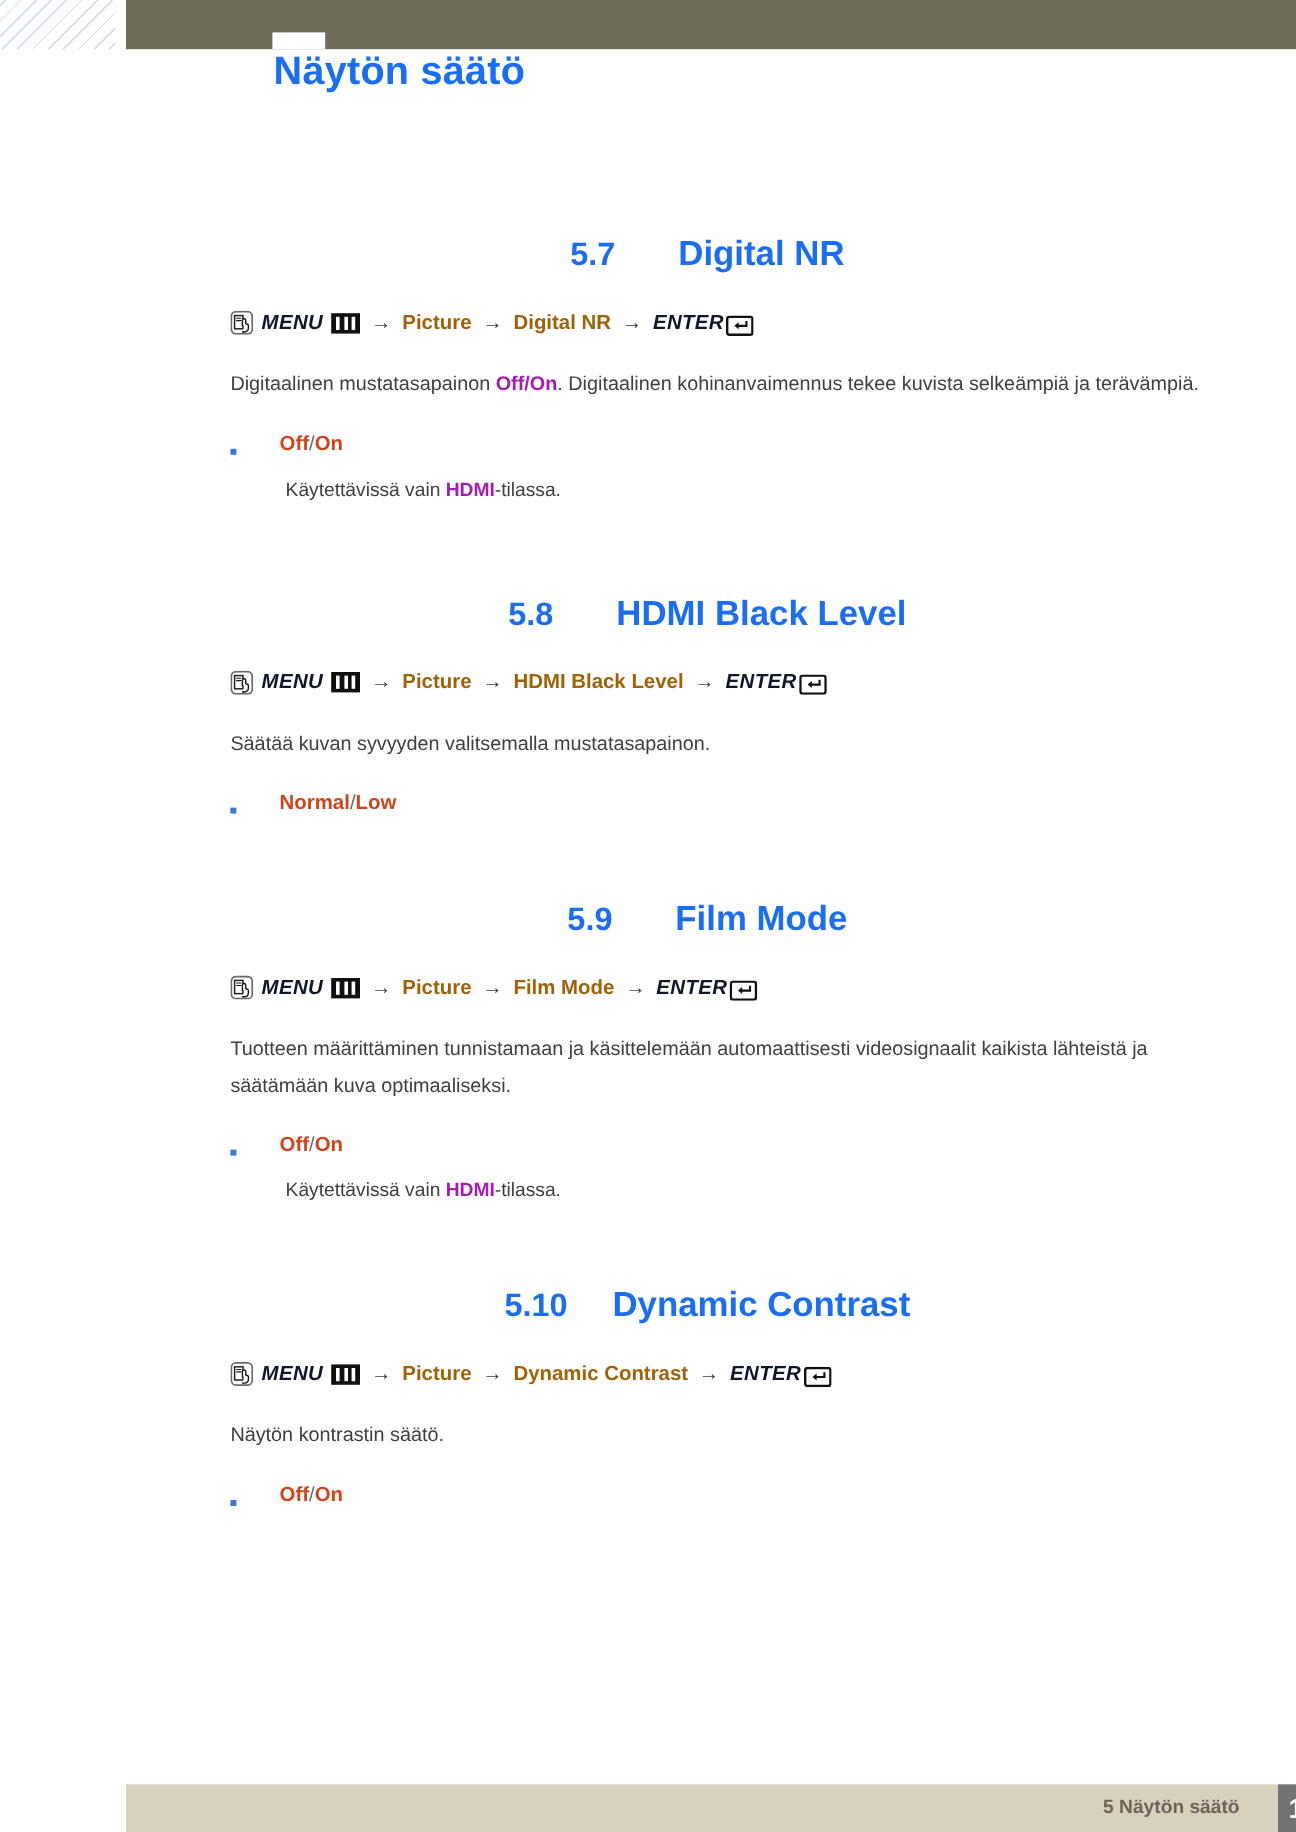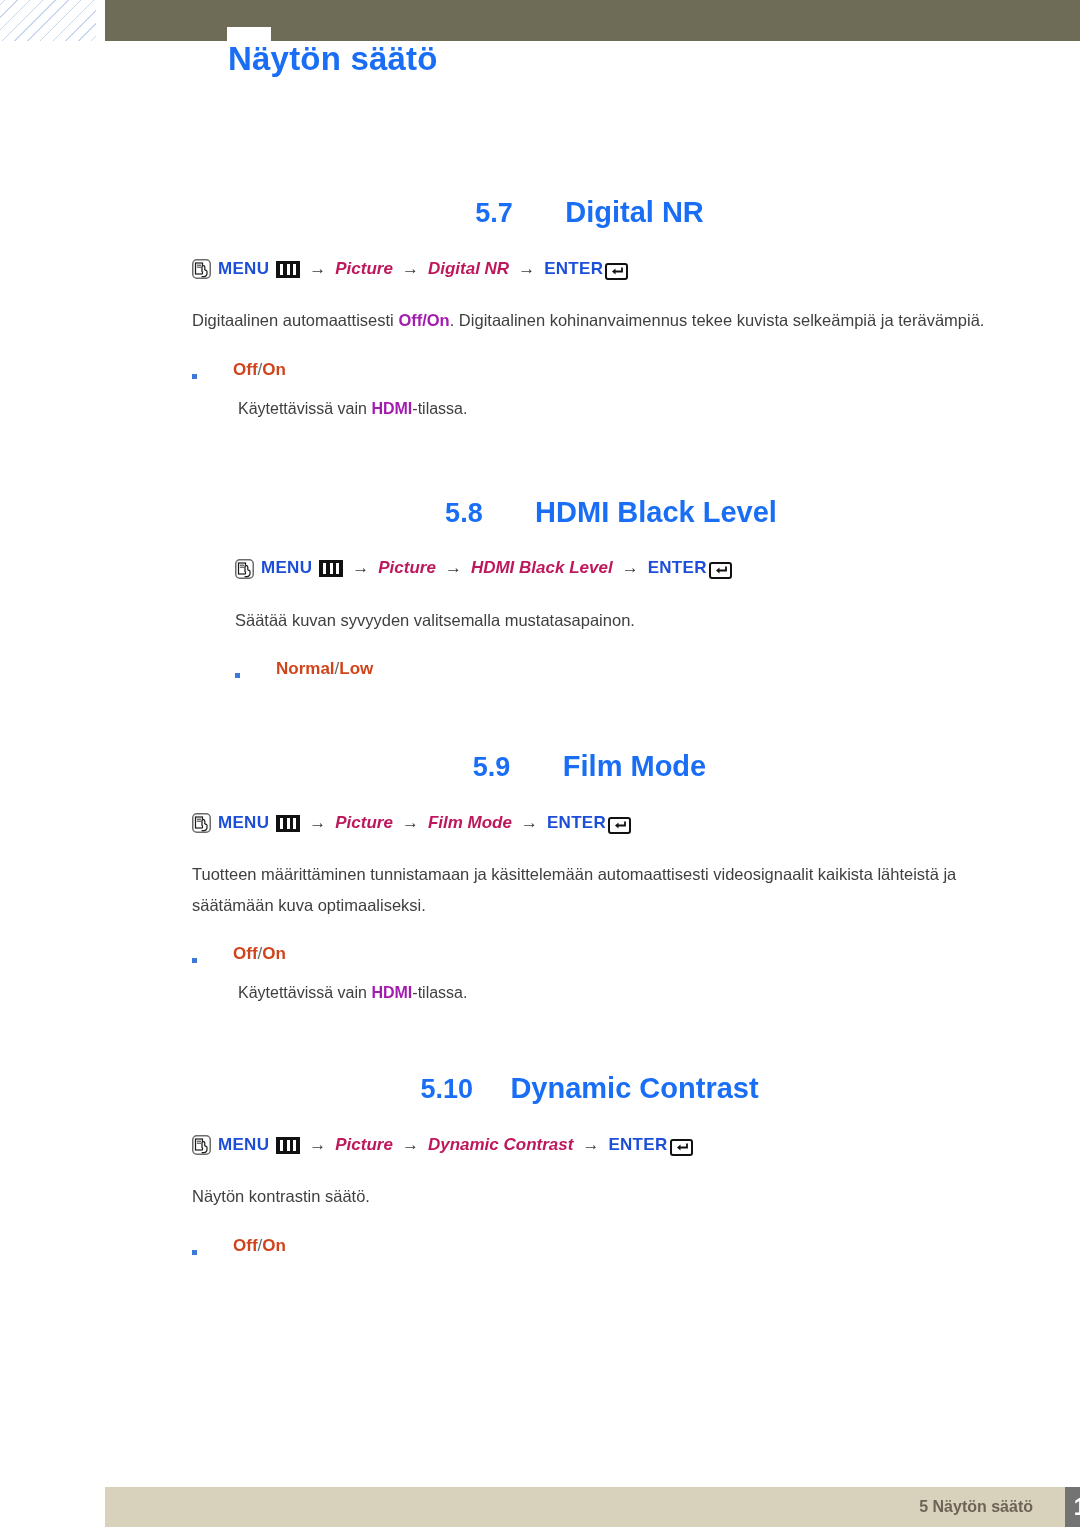--- a/index.html
+++ b/index.html
@@ -101,26 +101,26 @@
     padding-left: 192px;
     margin-top: 29px;
     font-size: 17px;
     font-weight: bold;
     line-height: 1;
     display: flex;
     align-items: center;
     white-space: nowrap;
   }
   .mp-menu, .mp-enter {
-    color: #1d4ed8;
+    color: #0f172a;
     letter-spacing: 0.3px;
+    font-style: italic;
   }
   .mp-item {
-    color: #be185d;
-    font-style: italic;
+    color: #a16207;
   }
   .mp-arrow {
     color: #3a3a3a;
     font-weight: normal;
     margin: 0 9px;
     font-size: 17px;
   }
 
   
   .icon-hand {
@@ -292,36 +292,36 @@
       <span class="icon-enter">
         <svg width="23" height="17" viewBox="0 0 23 17">
           <rect x="1" y="1" width="21" height="15" rx="2" ry="2" fill="#ffffff" stroke="#111111" stroke-width="2"></rect>
           <path d="M17 4.5 v4 H9" fill="none" stroke="#111111" stroke-width="1.8"></path>
           <path d="M10.5 5.6 L7 8.5 L10.5 11.4 Z" fill="#111111"></path>
         </svg>
       </span>
     </div>
 
     <div class="para">
-      <span>Digitaalinen automaattisesti </span><span class="hl">Off/On</span><span>. Digitaalinen kohinanvaimennus tekee kuvista selkeämpiä ja terävämpiä.</span>
+      <span>Digitaalinen mustatasapainon </span><span class="hl">Off/On</span><span>. Digitaalinen kohinanvaimennus tekee kuvista selkeämpiä ja terävämpiä.</span>
     </div>
 
     <div class="bullet">
       <span class="bullet-dot"></span>
       <span class="bullet-text">Off</span>
         <span class="sep"> / </span>
         <span class="bullet-text">On</span>
     </div>
 
     <div class="subnote">
       <span>Käytettävissä vain </span><span class="hl">HDMI</span><span>-tilassa.</span>
     </div>
   </div>
 
-  <div class="section" style="padding-top:78px;padding-left:43px;">
+  <div class="section" style="padding-top:78px;">
     <div class="sec-head">
       <span class="sec-num">5.8</span>
       <span class="sec-title">HDMI Black Level</span>
     </div>
 
     <div class="menupath">
       <span class="icon-hand">
         <svg width="19" height="20" viewBox="0 0 19 20">
           <rect x="0.75" y="0.75" width="17.5" height="18.5" rx="4" ry="4" fill="#ffffff" stroke="#6b6b6b" stroke-width="1.5"></rect>
           <rect x="3.5" y="4" width="7" height="11" fill="#ffffff" stroke="#1a1a1a" stroke-width="1.2"></rect>

